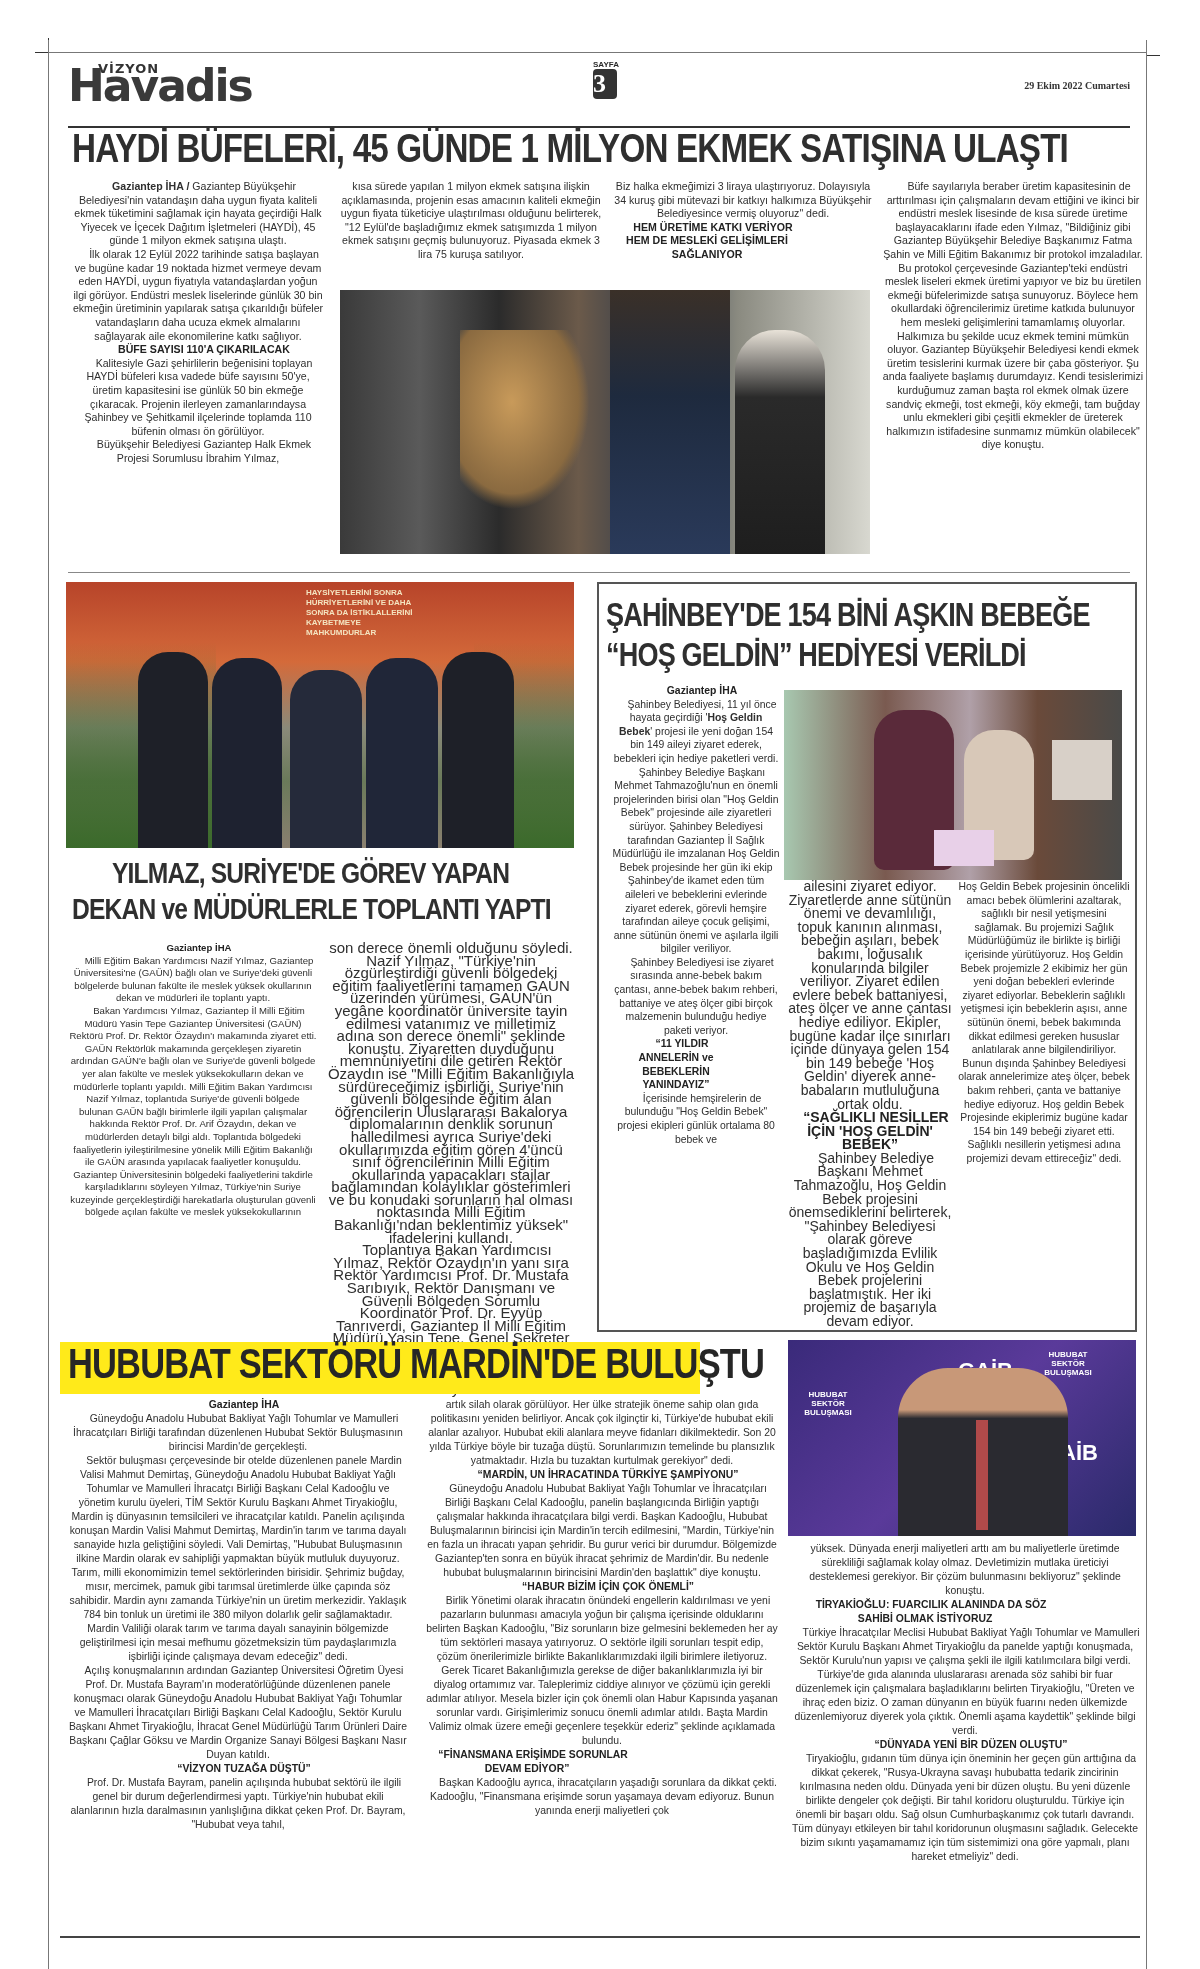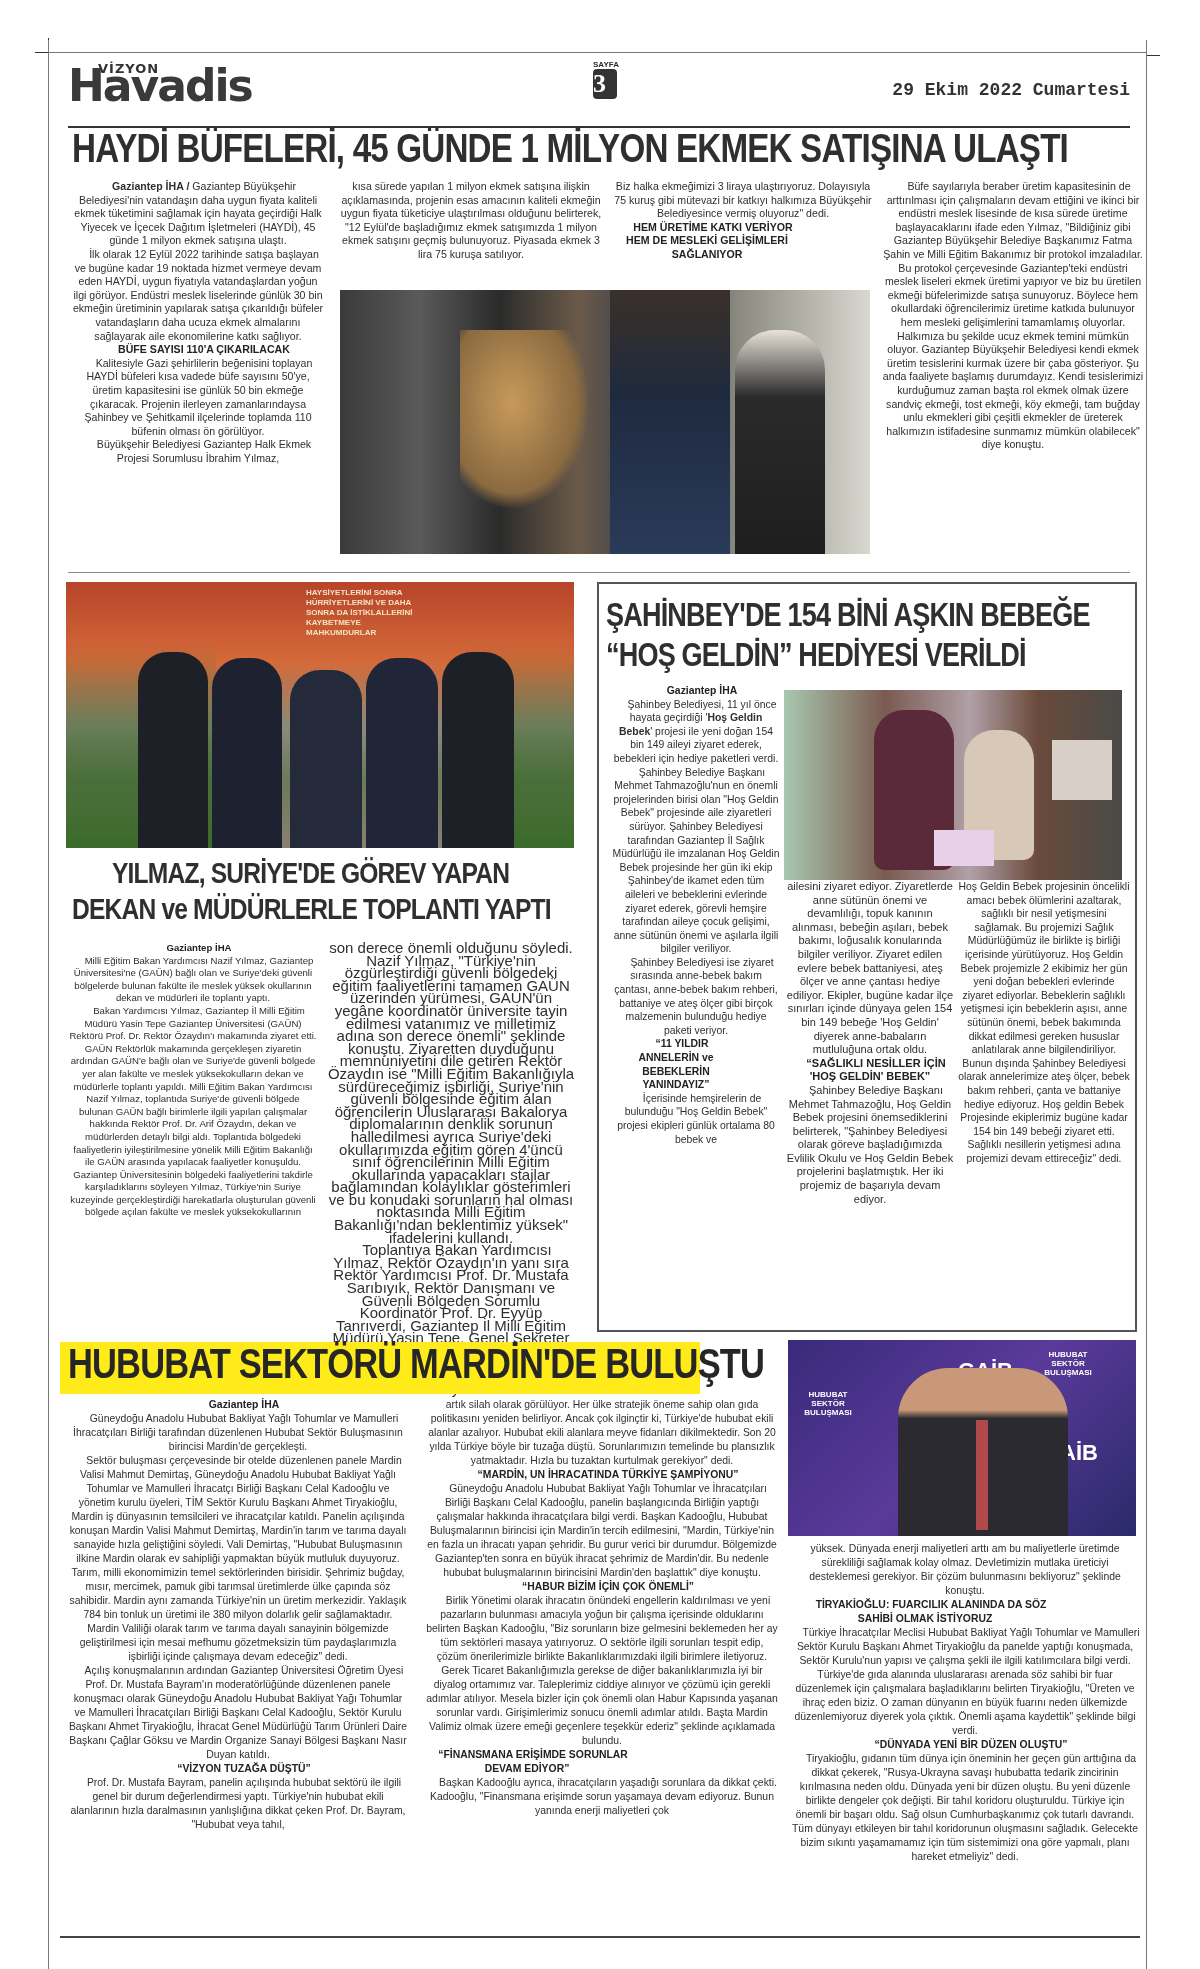--- a/index.html
+++ b/index.html
@@ -7,21 +7,21 @@
 .crop{position:absolute;background:#333}
 .frame-top{position:absolute;left:48px;top:52px;width:1098px;height:1px;background:#777}
 .frame-left{position:absolute;left:48px;top:40px;width:1px;height:1929px;background:#777}
 .frame-right{position:absolute;left:1146px;top:40px;width:1px;height:1929px;background:#777}
 .masthead{position:absolute;left:68px;top:60px;width:1062px;height:68px}
 .logo{position:absolute;left:0;top:4px;font-family:"DejaVu Sans",sans-serif;font-weight:bold;font-size:44px;letter-spacing:-2px;color:#3a3a3a;line-height:1}
 .logo-small{position:absolute;left:30px;top:-2px;font-size:13px;font-weight:bold;letter-spacing:1px;color:#333}
 .page-no{position:absolute;left:525px;top:0;}
 .page-no .lbl{font-size:8px;font-weight:bold;display:block;font-family:"Liberation Sans",sans-serif}
 .page-no .num{display:block;width:24px;height:30px;background:#333;color:#fff;border-radius:4px;font-family:"Liberation Serif",serif;font-size:26px;font-weight:bold;line-height:30px}
-.date{position:absolute;right:0;top:20px;font-family:Liberation Mono, monospace;font-weight:bold;font-size:18px;color:#333}
+.date{position:absolute;right:0;top:20px;font-family:Liberation Serif, serif;font-weight:bold;font-size:10px;color:#333}
 .rule{position:absolute;height:2px;background:#333}
 .headline{position:absolute;font-family:"Liberation Sans",sans-serif;font-weight:bold;color:#2f2f2f;transform-origin:left top;white-space:nowrap;letter-spacing:-1px}
 .h1{left:72px;top:126px;font-size:40px;transform:scaleX(0.83)}
 .col{position:absolute;font-size:10.6px;line-height:13.6px;text-align:center;color:#2f2f2f}
 .col p{text-indent:12px}
 .col p.noind{text-indent:0}
 .col .sub{font-weight:bold;text-indent:12px;color:#222}
 .col .lead{font-weight:bold}
 .photo{position:absolute;overflow:hidden}
 .box{position:absolute;border:2px solid #555}
@@ -61,21 +61,21 @@
   <p class="sub">BÜFE SAYISI 110'A ÇIKARILACAK</p>
   <p>Kalitesiyle Gazi şehirlilerin beğenisini toplayan HAYDİ büfeleri kısa vadede büfe sayısını 50'ye, üretim kapasitesini ise günlük 50 bin ekmeğe çıkaracak. Projenin ilerleyen zamanlarındaysa Şahinbey ve Şehitkamil ilçelerinde toplamda 110 büfenin olması ön görülüyor.</p>
   <p>Büyükşehir Belediyesi Gaziantep Halk Ekmek Projesi Sorumlusu İbrahim Yılmaz,</p>
 </div>
 
 <div class="col" style="left:340px;top:180px;width:262px">
   <p class="noind">kısa sürede yapılan 1 milyon ekmek satışına ilişkin açıklamasında, projenin esas amacının kaliteli ekmeğin uygun fiyata tüketiciye ulaştırılması olduğunu belirterek, "12 Eylül'de başladığımız ekmek satışımızda 1 milyon ekmek satışını geçmiş bulunuyoruz. Piyasada ekmek 3 lira 75 kuruşa satılıyor.</p>
 </div>
 
 <div class="col" style="left:612px;top:180px;width:262px">
-  <p class="noind">Biz halka ekmeğimizi 3 liraya ulaştırıyoruz. Dolayısıyla 75 kuruş gibi mütevazi bir katkıyı halkımıza Büyükşehir Belediyesince vermiş oluyoruz" dedi.</p>
+  <p class="noind">Biz halka ekmeğimizi 3 liraya ulaştırıyoruz. Dolayısıyla 34 kuruş gibi mütevazi bir katkıyı halkımıza Büyükşehir Belediyesince vermiş oluyoruz" dedi.</p>
   <p class="sub" style="width:190px">HEM ÜRETİME KATKI VERİYOR HEM DE MESLEKİ GELİŞİMLERİ SAĞLANIYOR</p>
 </div>
 
 <div class="photo" style="left:340px;top:290px;width:530px;height:264px;background:linear-gradient(90deg,#3a3a3a 0%,#5a5a5a 15%,#2b2b2b 30%,#6b5a4a 45%,#2e3a4a 60%,#8a8a80 75%,#d8d8d0 100%)">
   <div style="position:absolute;left:120px;top:40px;width:130px;height:180px;background:radial-gradient(ellipse at 40% 40%,#c89a5a 0%,#8a6a40 60%,transparent 70%)"></div>
   <div style="position:absolute;left:270px;top:0;width:120px;height:264px;background:linear-gradient(180deg,#3a3028 0%,#1e2a3e 40%,#2a3a5a 100%)"></div>
   <div style="position:absolute;left:395px;top:40px;width:90px;height:224px;background:linear-gradient(180deg,#e8e2d8 0%,#2a2a2a 30%,#1e1e1e 100%);border-radius:40px 40px 0 0"></div>
 </div>
 
 <div class="col" style="left:882px;top:180px;width:262px">
@@ -121,21 +121,21 @@
   <p>İçerisinde hemşirelerin de bulunduğu "Hoş Geldin Bebek" projesi ekipleri günlük ortalama 80 bebek ve</p>
 </div>
 
 <div class="photo" style="left:784px;top:690px;width:338px;height:190px;background:linear-gradient(90deg,#a8c8b0 0%,#7a5a50 30%,#b0a0a8 55%,#6a4a3a 75%,#4a4a48 100%)">
   <div style="position:absolute;left:90px;top:20px;width:80px;height:160px;background:#5a2a3a;border-radius:30px 30px 10px 10px"></div>
   <div style="position:absolute;left:180px;top:40px;width:70px;height:130px;background:#d8c8b8;border-radius:30px 30px 10px 10px"></div>
   <div style="position:absolute;left:150px;top:140px;width:60px;height:36px;background:#e8d0e8"></div>
   <div style="position:absolute;left:268px;top:50px;width:60px;height:60px;background:#d8d0c8"></div>
 </div>
 
-<div class="col" style="left:786px;top:880px;width:168px;font-size:11px;line-height:13.6px">
+<div class="col" style="left:786px;top:880px;width:168px;font-size:14px;line-height:13.6px">
   <p class="noind">ailesini ziyaret ediyor. Ziyaretlerde anne sütünün önemi ve devamlılığı, topuk kanının alınması, bebeğin aşıları, bebek bakımı, loğusalık konularında bilgiler veriliyor. Ziyaret edilen evlere bebek battaniyesi, ateş ölçer ve anne çantası hediye ediliyor. Ekipler, bugüne kadar ilçe sınırları içinde dünyaya gelen 154 bin 149 bebeğe 'Hoş Geldin' diyerek anne-babaların mutluluğuna ortak oldu.</p>
   <p class="sub">“SAĞLIKLI NESİLLER İÇİN 'HOŞ GELDİN' BEBEK”</p>
   <p>Şahinbey Belediye Başkanı Mehmet Tahmazoğlu, Hoş Geldin Bebek projesini önemsediklerini belirterek, "Şahinbey Belediyesi olarak göreve başladığımızda Evlilik Okulu ve Hoş Geldin Bebek projelerini başlatmıştık. Her iki projemiz de başarıyla devam ediyor.</p>
 </div>
 <div class="col" style="left:958px;top:880px;width:172px;font-size:10.4px;line-height:13.6px">
   <p class="noind">Hoş Geldin Bebek projesinin öncelikli amacı bebek ölümlerini azaltarak, sağlıklı bir nesil yetişmesini sağlamak. Bu projemizi Sağlık Müdürlüğümüz ile birlikte iş birliği içerisinde yürütüyoruz. Hoş Geldin Bebek projemizle 2 ekibimiz her gün yeni doğan bebekleri evlerinde ziyaret ediyorlar. Bebeklerin sağlıklı yetişmesi için bebeklerin aşısı, anne sütünün önemi, bebek bakımında dikkat edilmesi gereken hususlar anlatılarak anne bilgilendiriliyor. Bunun dışında Şahinbey Belediyesi olarak annelerimize ateş ölçer, bebek bakım rehberi, çanta ve battaniye hediye ediyoruz. Hoş geldin Bebek Projesinde ekiplerimiz bugüne kadar 154 bin 149 bebeği ziyaret etti. Sağlıklı nesillerin yetişmesi adına projemizi devam ettireceğiz" dedi.</p>
 </div>
 
 <div class="yellow"></div>
 <div class="headline h4">HUBUBAT SEKTÖRÜ MARDİN'DE BULUŞTU</div>

